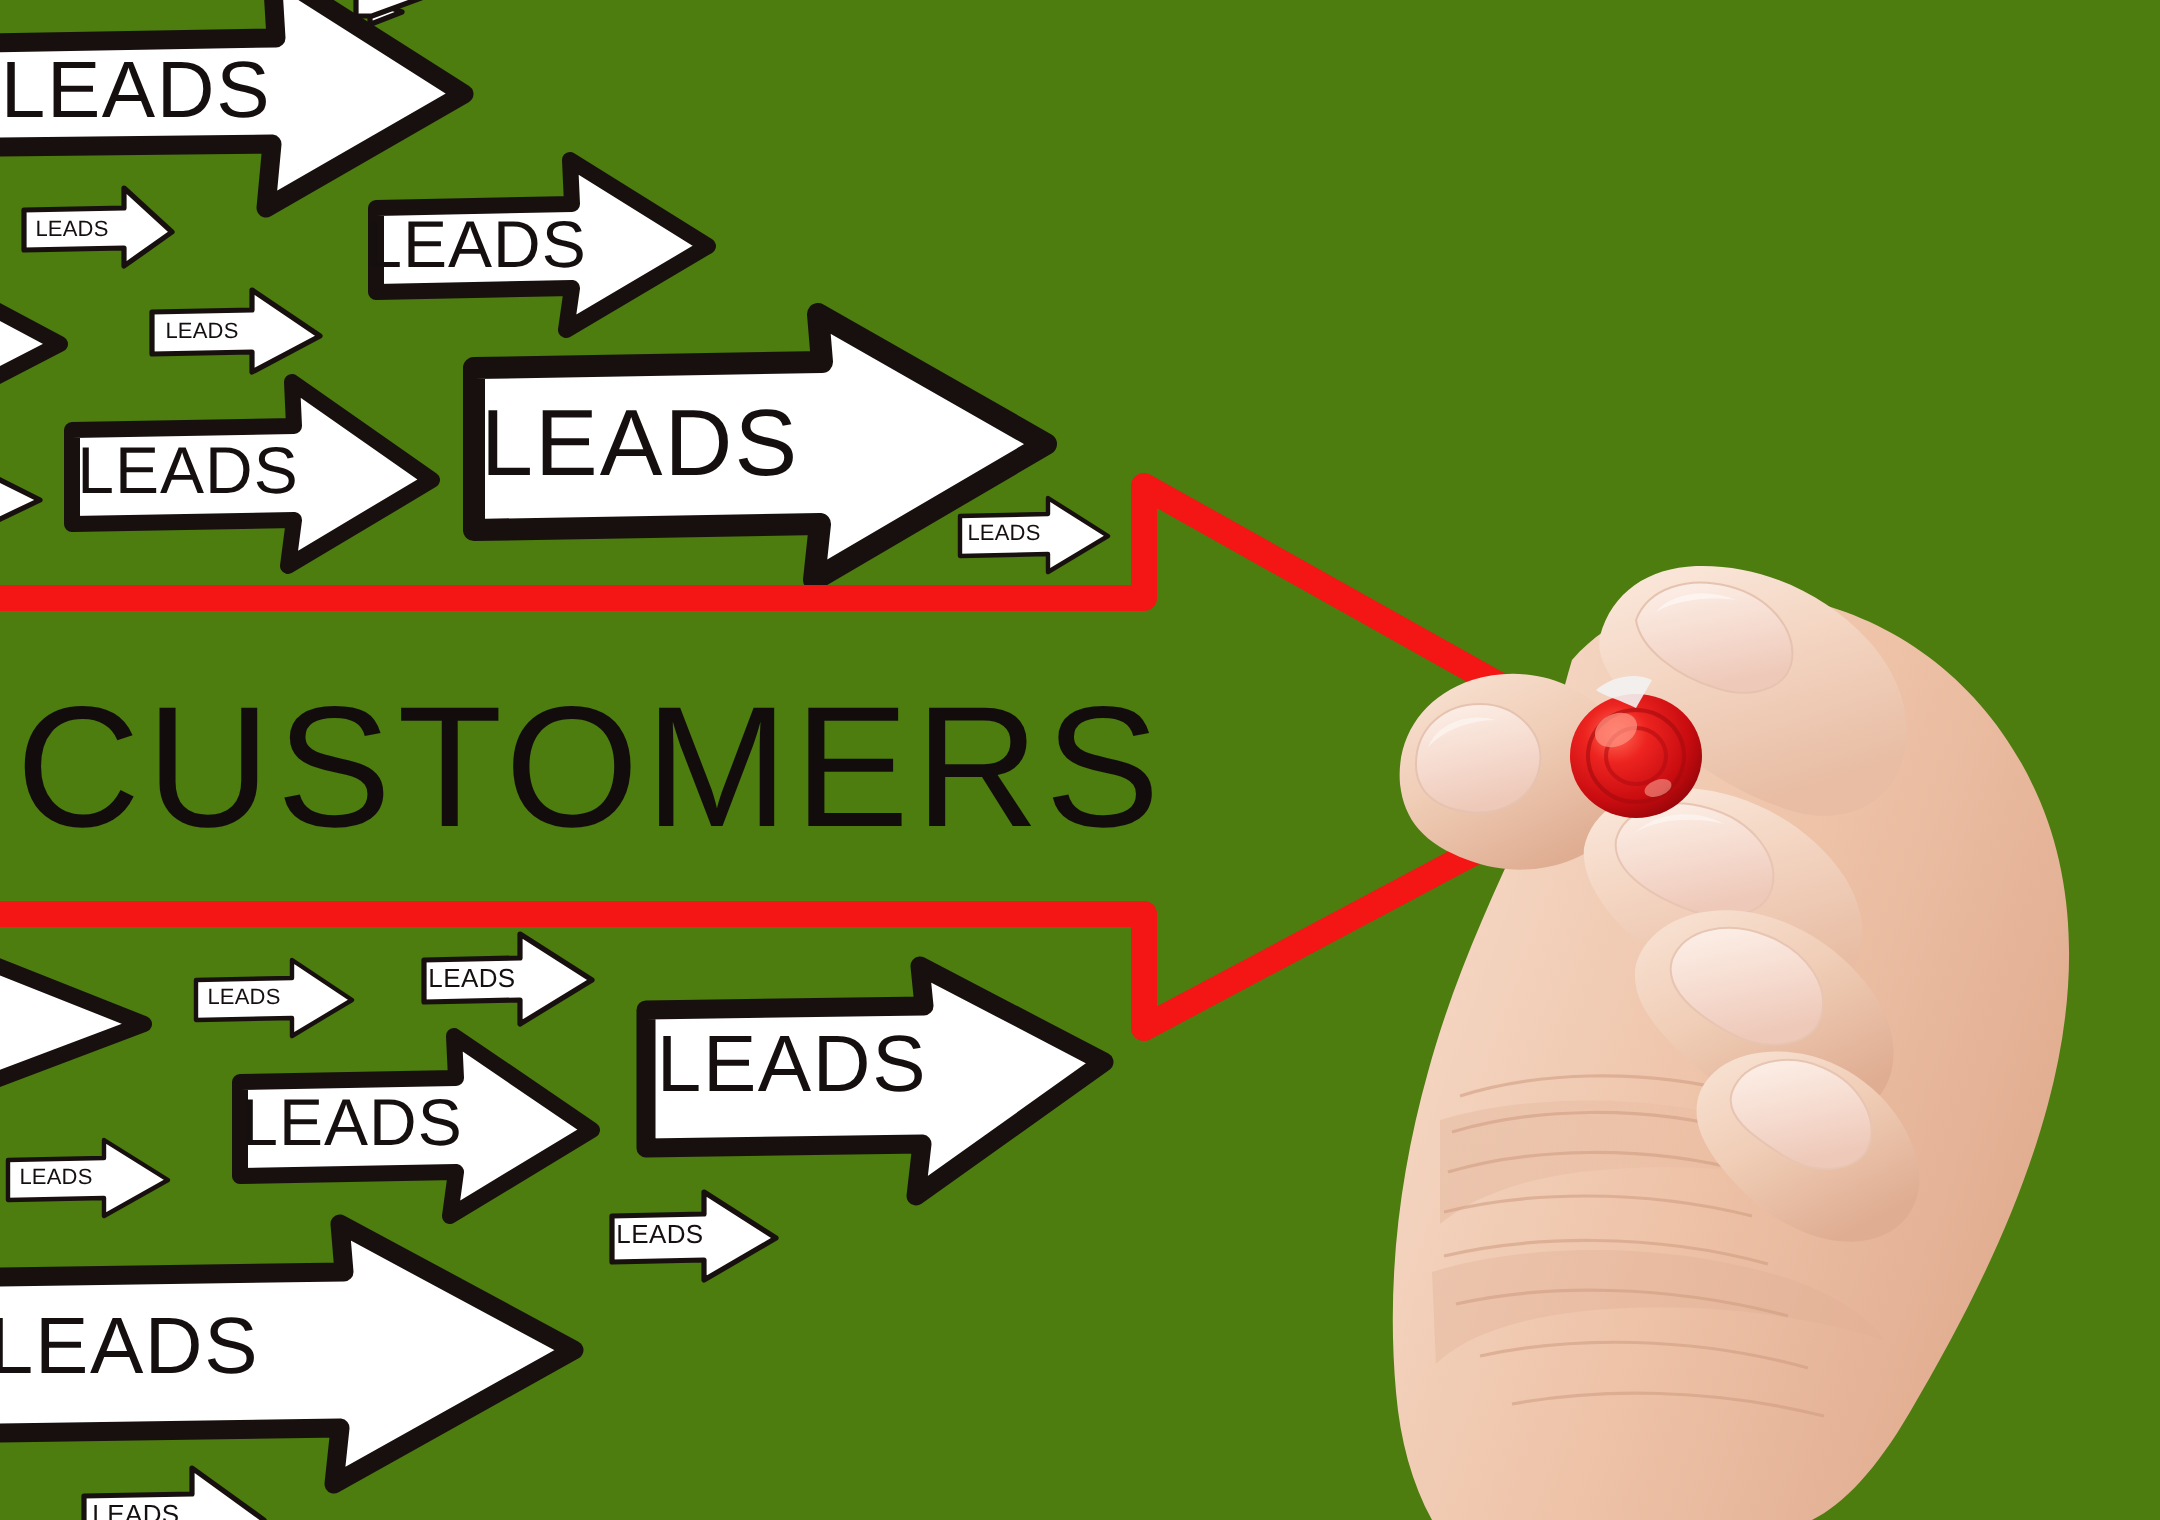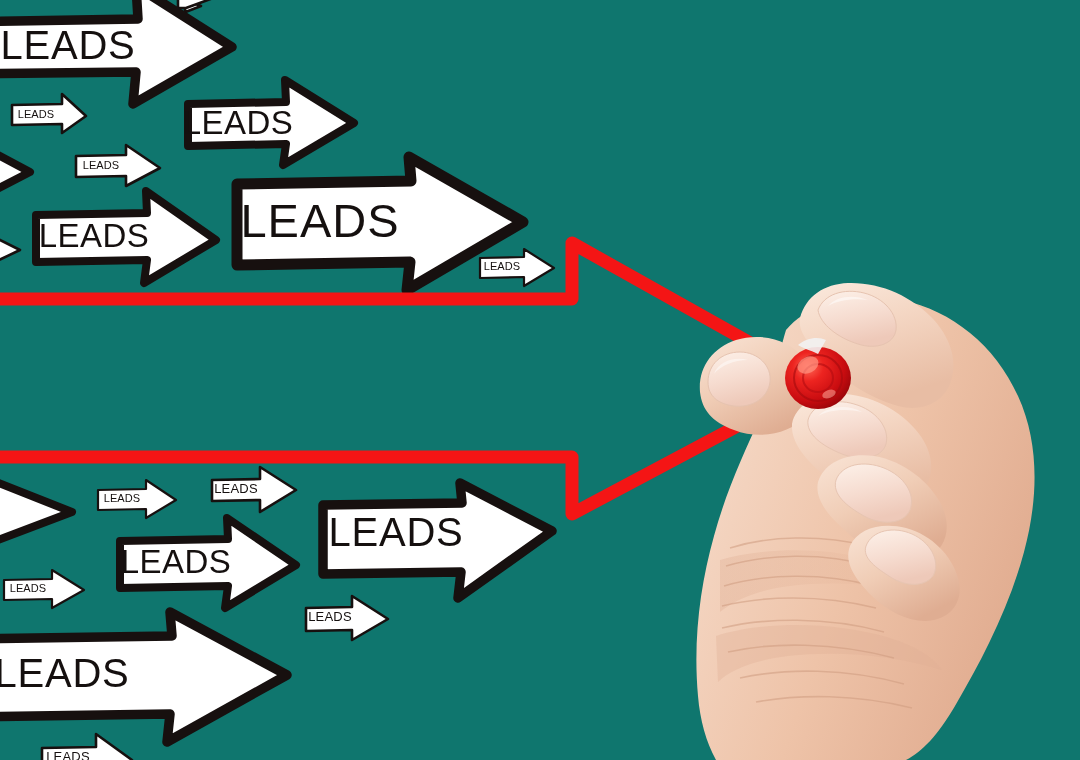--- a/index.html
+++ b/index.html
@@ -8,21 +8,21 @@
     padding: 0;
     background: #ffffff;
   }
   body {
     font-family: "Liberation Sans", sans-serif;
   }
   #stage {
     position: relative;
     width: 1080px;
     height: 760px;
-    background: #0f766e;
+    background: #4d7c0f;
     overflow: hidden;
   }
   #stage svg.layer {
     position: absolute;
     left: 0;
     top: 0;
     width: 1080px;
     height: 760px;
     display: block;
   }
@@ -170,20 +170,21 @@
       <path class="arrow-body arrow-lg" d="M -36 639 L 172 636 L 170 612 L 287 675 L 167 742 L 170 714 L -36 717 Z"></path>
       <text class="lead-label large" x="62" y="676">LEADS</text>
     </g>
 
     <g>
       <path class="arrow-body arrow-sm" d="M 42 748 L 96 747 L 96 734 L 132 760 L 96 782 L 96 770 L 42 771 Z"></path>
       <text class="lead-label tiny" x="68" y="758">LEADS</text>
     </g>
   </svg>
 
+  <div id="customers-word">CUSTOMERS</div>
 
   <svg id="svg-red" class="layer" viewBox="0 0 1080 760">
 
     <path class="redstroke" d="M -20 299 L 572 299 L 572 243 L 820 382"></path>
 
     <path class="redstroke" d="M -20 457 L 572 457 L 572 514 L 820 382"></path>
   </svg>
 
   <svg id="svg-hand" class="layer" viewBox="0 0 1080 760">
     <defs>

